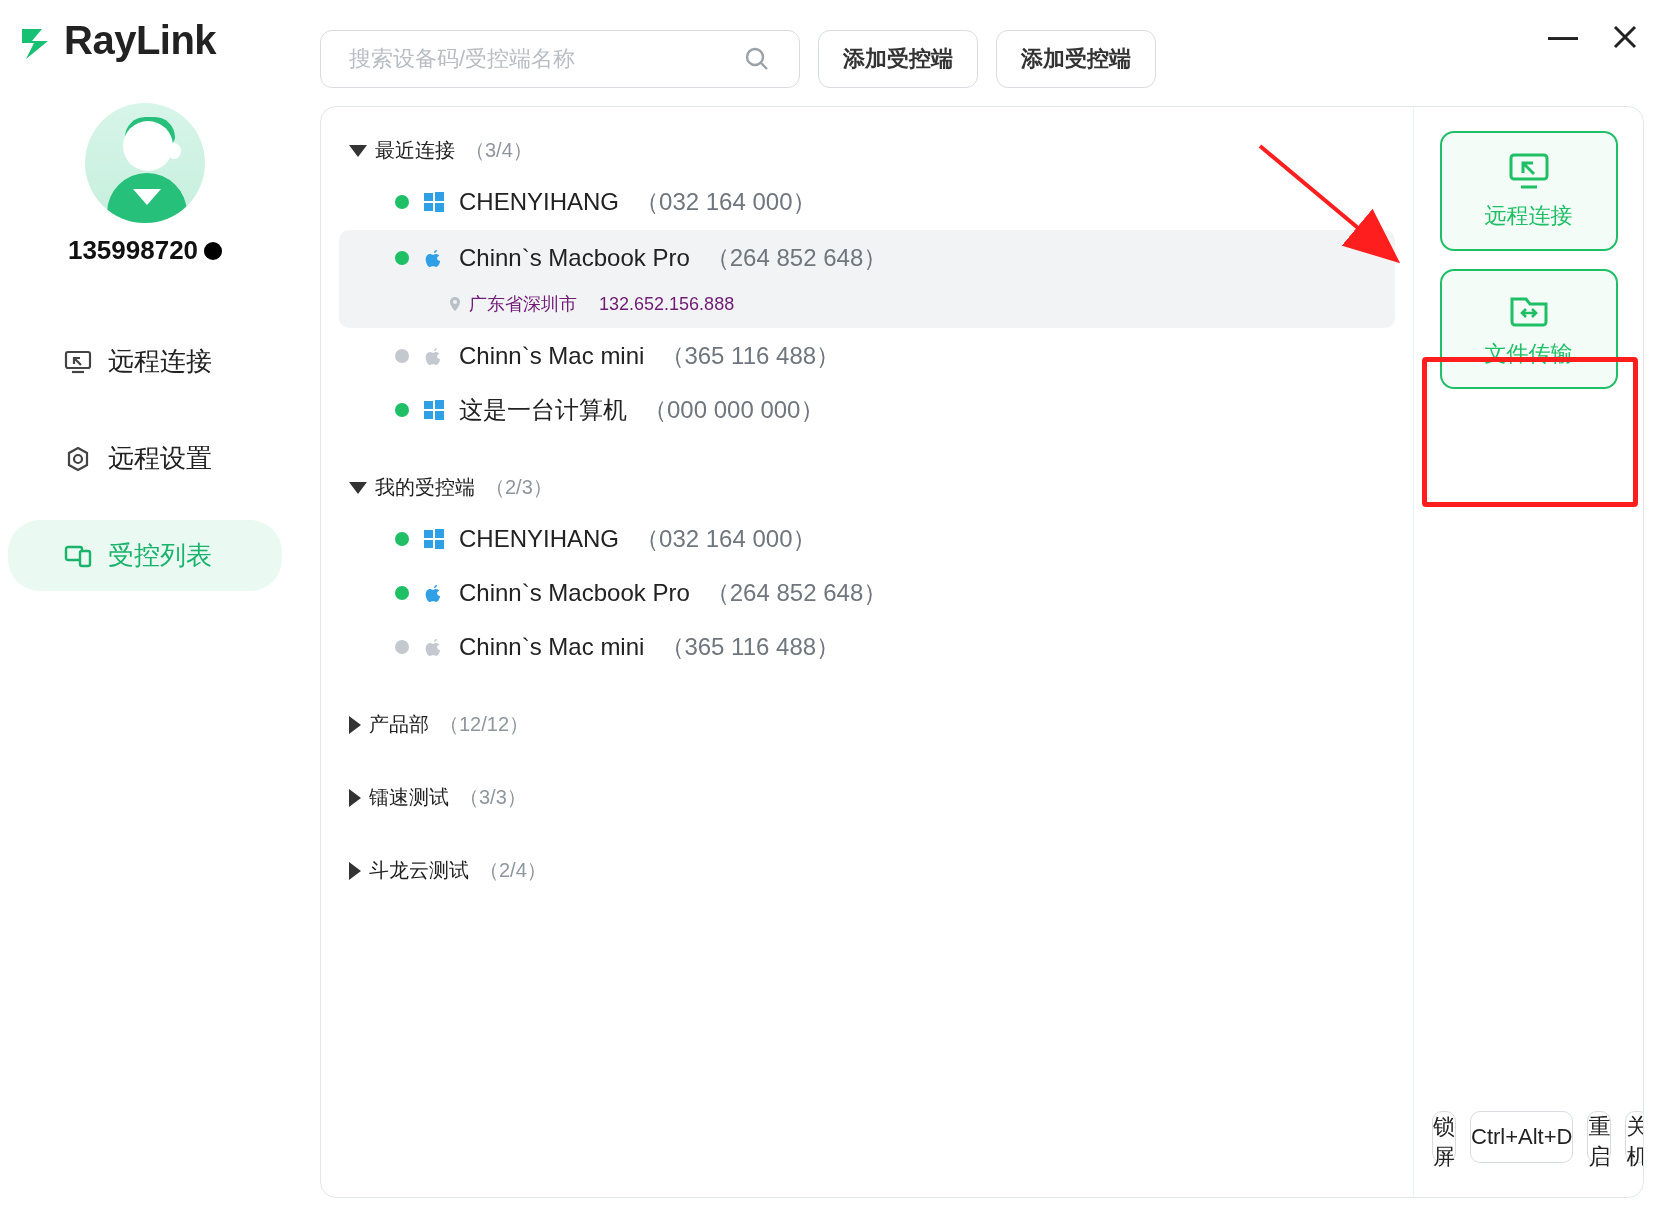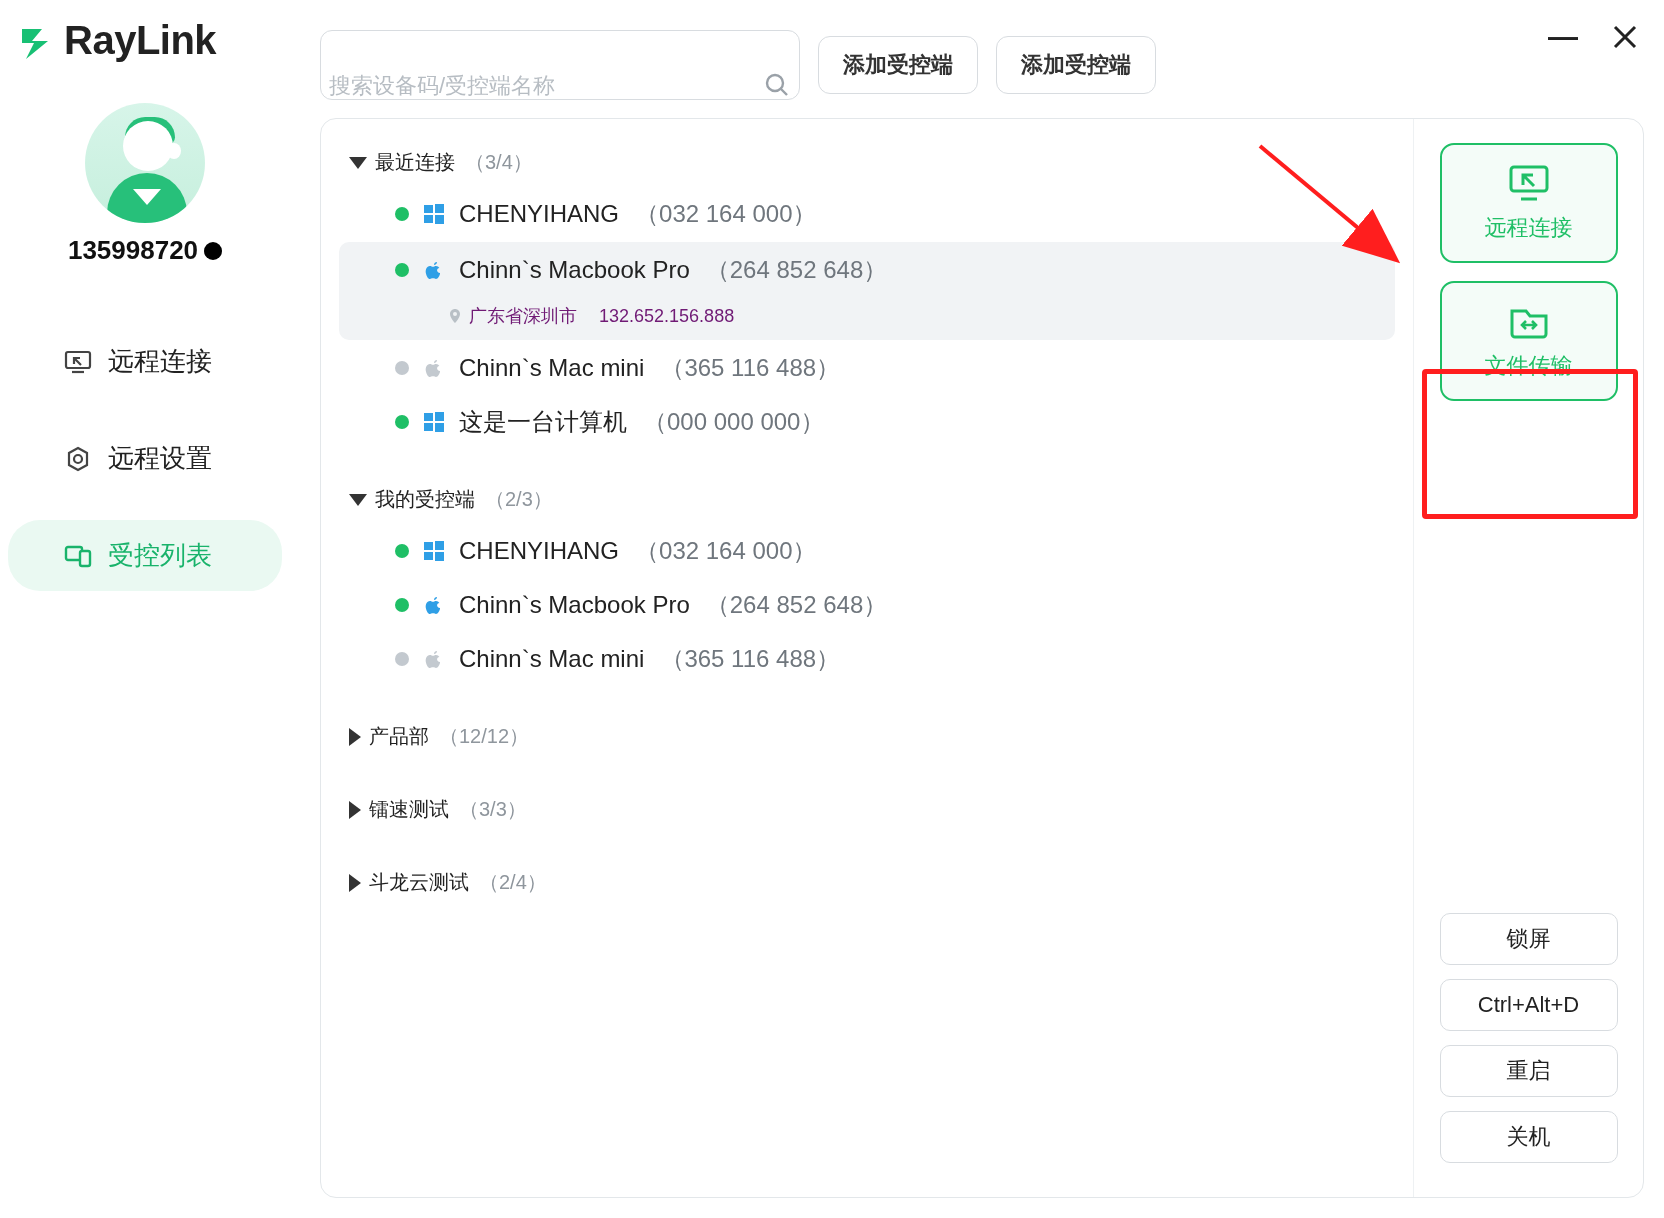--- a/index.html
+++ b/index.html
@@ -20,21 +20,21 @@
   .username .dot { width:18px; height:18px; background:#000; border-radius:50%; display:inline-block; }
 
   .nav { width: 100%; display:flex; flex-direction:column; gap: 26px; }
   .nav-item { display:flex; align-items:center; gap:16px; padding: 18px 0 18px 56px; font-size: 26px; color:#222; cursor:pointer; border-radius: 32px; margin: 0 8px; }
   .nav-item.active { background:#eaf9f2; color:#19b36b; font-weight:500; }
   .nav-item .icon { width:28px; height:28px; display:inline-flex; align-items:center; justify-content:center; }
 
   
   .main { flex:1; padding: 30px 20px 20px 30px; display:flex; flex-direction:column; }
   .topbar { display:flex; align-items:center; gap:18px; margin-bottom: 18px; }
-  .search { flex: 0 0 480px; height:70px; border:1px solid #d8dce0; border-radius:12px; display:flex; align-items:flex-end; padding:0 8px; background:#fff; }
+  .search { flex: 0 0 480px; height:58px; border:1px solid #d8dce0; border-radius:12px; display:flex; align-items:center; padding:0 28px; background:#fff; }
   .search input { flex:1; border:none; outline:none; font-size:22px; color:#333; background:transparent; }
   .search input::placeholder { color:#b7bdc3; }
   .search .sicon { color:#9aa1a8; }
   .pill-btn { height:58px; padding:0 24px; border:1px solid #d8dce0; border-radius:12px; background:#fff; font-size:22px; color:#333; cursor:pointer; display:inline-flex; align-items:center;font-weight:bold; }
 
   .winctl { position:absolute; top:22px; right:26px; display:flex; gap:34px; align-items:center; }
   .winctl span { font-size:30px; color:#222; cursor:pointer; line-height:1; }
 
   .panel { flex:1; border:1px solid #e3e7ea; border-radius:16px; display:flex; overflow:hidden; }
   .list { flex:1; padding: 20px 0; overflow:auto; }
@@ -56,21 +56,21 @@
 
   .group-gap { height: 26px; }
 
   
   .rcol { width:230px; border-left:1px solid #eef1f3; padding: 24px 18px; display:flex; flex-direction:column; align-items:center; position:relative; }
   .big-btn { width:178px; height:120px; border:2px solid #1fbf66; border-radius:14px; background:#f4fcf8; color:#1fbf66; font-size:22px; display:flex; flex-direction:column; align-items:center; justify-content:center; gap:10px; cursor:pointer; margin-bottom:18px; font-weight:500; }
   .big-btn .bicon { width:44px; height:40px; }
   .highlight-box { position:absolute; top:250px; left:8px; width:216px; height:150px; border:5px solid #ff1e1e; border-radius:4px; pointer-events:none; }
   .arrow { position:absolute; top:140px; right:250px; pointer-events:none; }
 
-  .small-btns { margin-top:auto; display:flex; flex-direction:column; gap:14px; width:100%; align-items:center; padding-bottom:10px; }
+  .small-btns { margin-top:auto; display:flex; flex-direction:row; gap:14px; width:100%; align-items:center; padding-bottom:10px; }
   .small-btn { width:178px; height:52px; border:1px solid #d8dce0; border-radius:10px; background:#fff; font-size:22px; color:#222; cursor:pointer; }
 
   svg { display:block; }
 </style>
 </head>
 <body>
 
 <div class="app">
 
   <aside class="sidebar">

